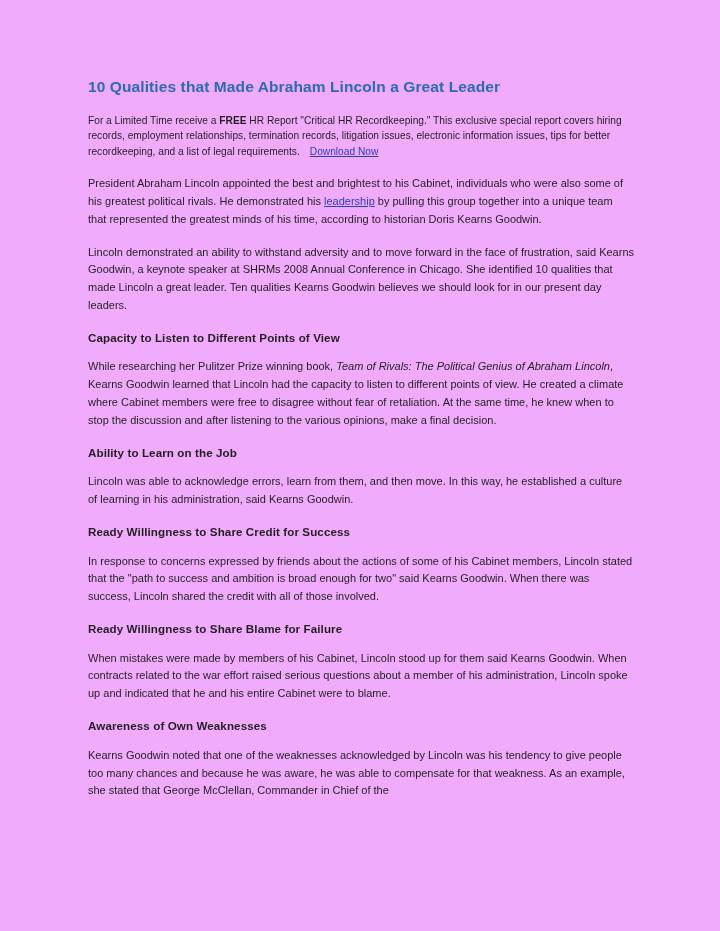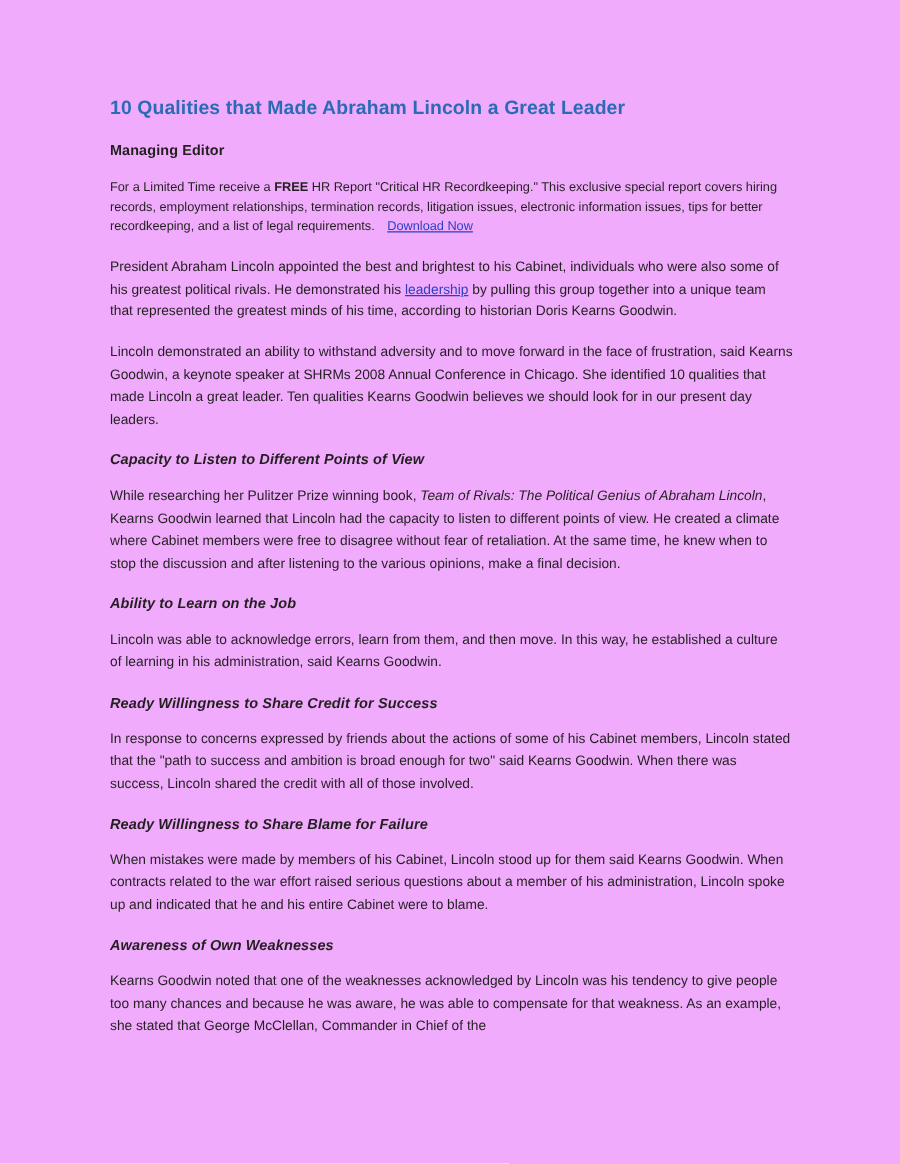--- a/index.html
+++ b/index.html
@@ -72,35 +72,33 @@
   }
   p.body i {
     font-style: italic;
   }
   h2.section {
     font-size: 11.6px;
     font-weight: bold;
     margin: 0 0 13px 0;
     line-height: 1.35;
     letter-spacing: 0.1px;
-    font-style: italic;
   }
   .gap-lg { margin-top: 22px; }
   .gap-md { margin-top: 18px; }
 </style>
 </head>
 <body>
 
 <div class="page">
   <div class="content">
 
     <h1 class="doc-title" style="color: rgb(43, 107, 181);">10 Qualities that Made Abraham Lincoln a Great Leader</h1>
 
     <div class="byline">
-      <div>Managing Editor</div>
     </div>
 
     <div class="promo">
       <span>For a Limited Time receive a </span><b>FREE</b><span> HR Report "Critical HR Recordkeeping." This exclusive special report covers hiring records, employment relationships, termination records, litigation issues, electronic information issues, tips for better recordkeeping, and a list of legal requirements.</span><a class="dl" href="#">Download Now</a>
     </div>
 
     <p class="body">
       <span>President Abraham Lincoln appointed the best and brightest to his Cabinet, individuals who were also some of his greatest political rivals. He demonstrated his </span><a class="lnk" href="#">leadership</a><span> by pulling this group together into a unique team that represented the greatest minds of his time, according to historian Doris Kearns Goodwin.</span>
     </p>
 

